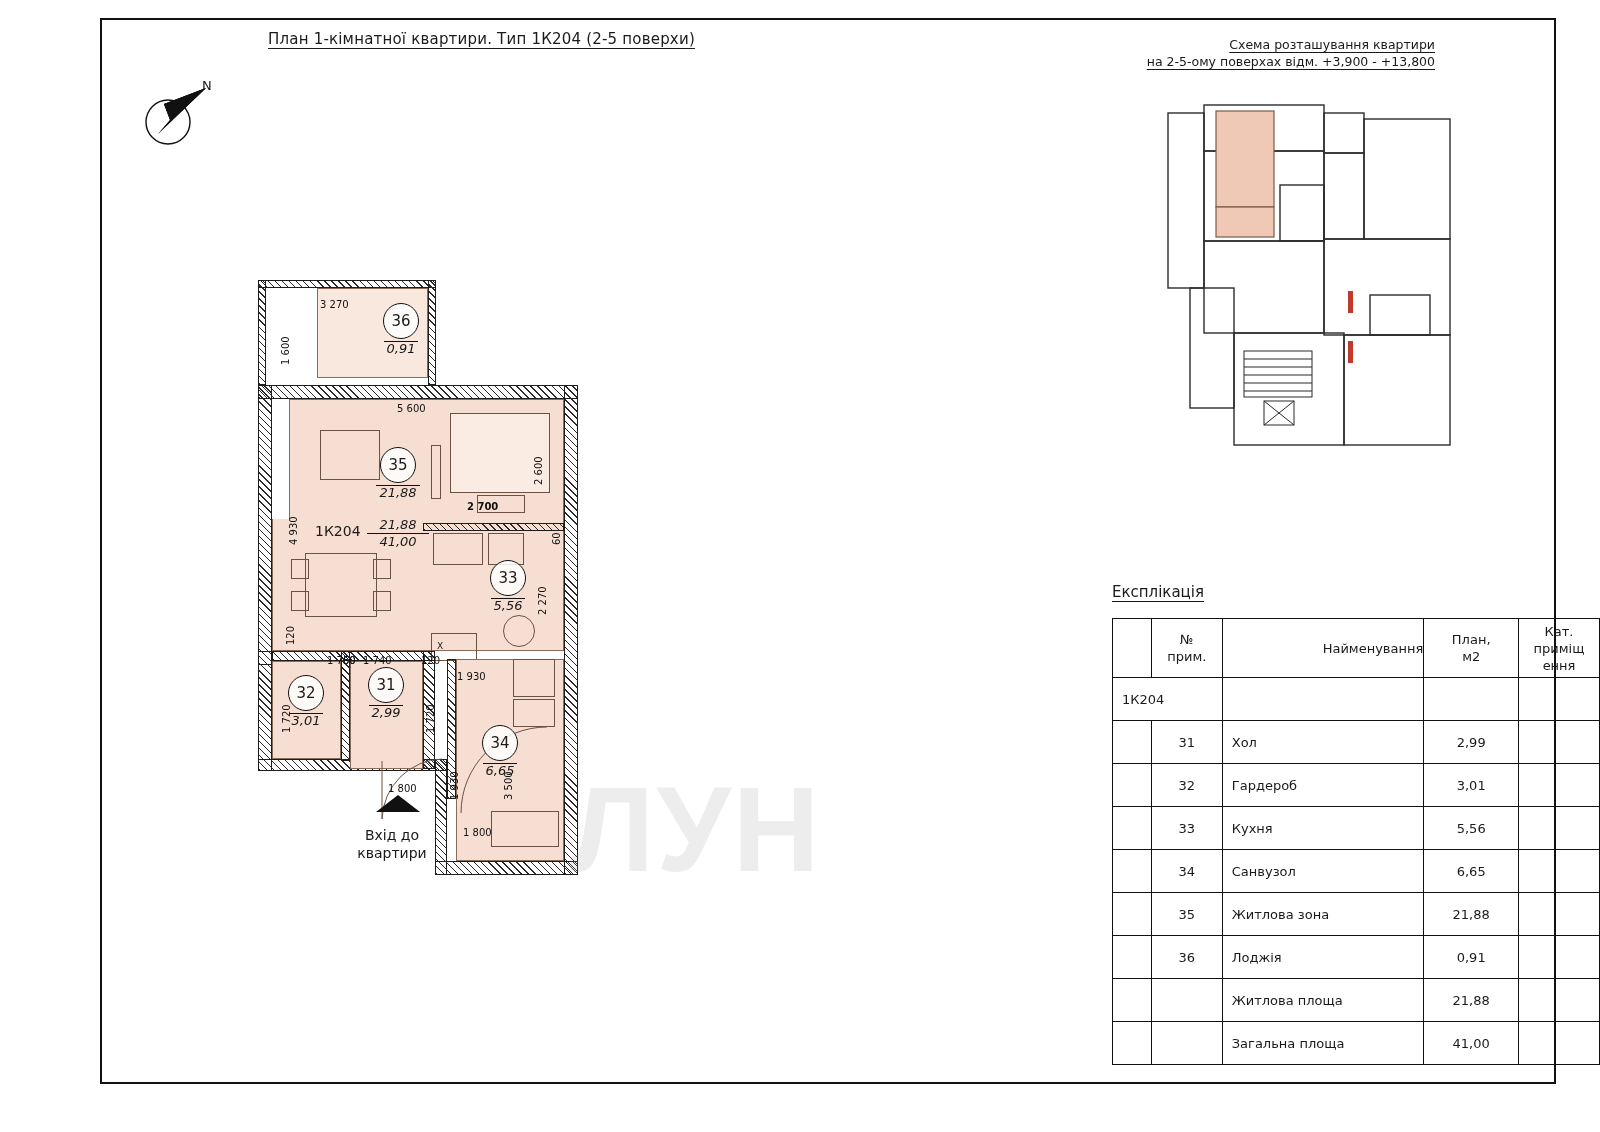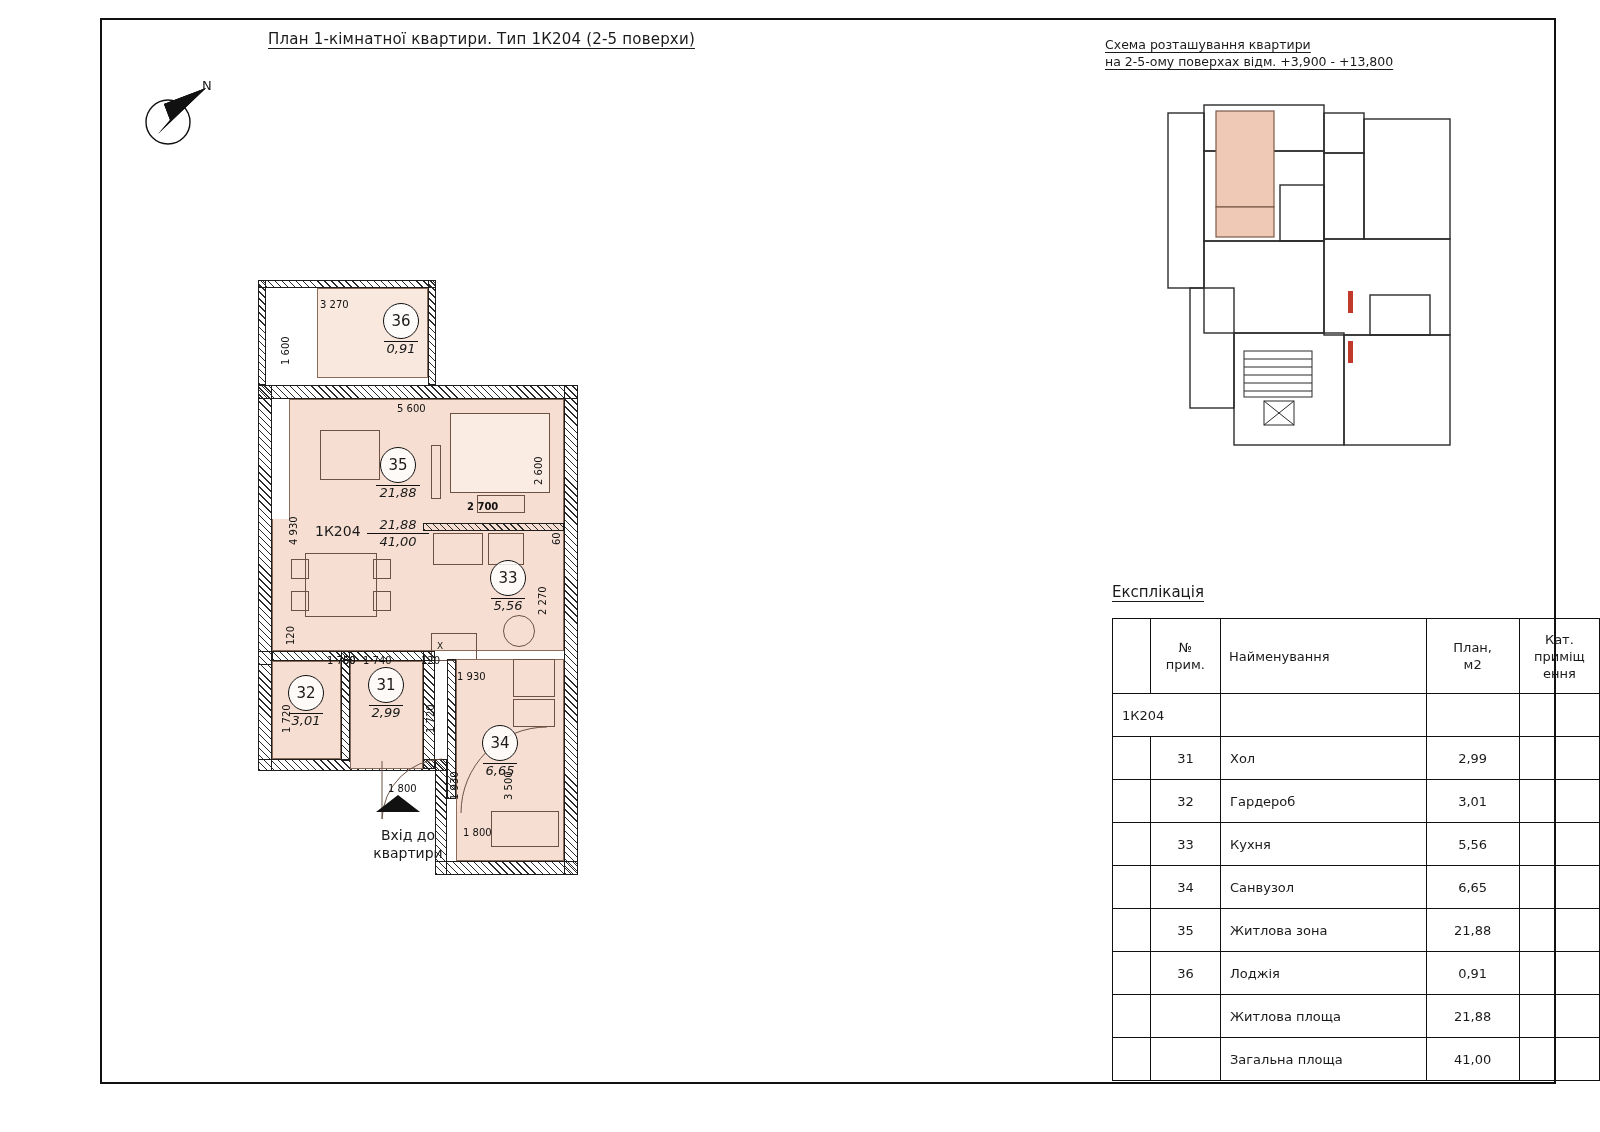--- a/index.html
+++ b/index.html
@@ -2,21 +2,21 @@
 <html><head>
 <meta charset="utf-8">
 <style>
   html,body{margin:0;padding:0;background:#ffffff;}
   body{width:1600px;height:1132px;position:relative;font-family:"DejaVu Sans",sans-serif;color:#1a1a1a;overflow:hidden;}
 
   .sheet{position:absolute;left:100px;top:18px;width:1456px;height:1066px;border:2px solid #111;box-sizing:border-box;}
 
   
   .plan-title{position:absolute;left:268px;top:30px;font-size:15px;letter-spacing:.2px;text-decoration:underline;text-underline-offset:4px;white-space:nowrap;}
-  .scheme-title{position:absolute;left:1105px;top:36px;width:330px;font-size:12.5px;line-height:17px;text-align:left;text-decoration:underline;text-underline-offset:3px;}
+  .scheme-title{position:absolute;left:1105px;top:36px;width:330px;font-size:12.5px;line-height:17px;text-align:right;text-decoration:underline;text-underline-offset:3px;}
 
   
   .north{position:absolute;left:140px;top:80px;width:90px;height:80px;}
   .north .lbl{position:absolute;left:62px;top:-2px;font-size:13px;}
 
   
   .plan{position:absolute;left:245px;top:255px;width:360px;height:620px;}
   .wall{position:absolute;background:
      repeating-linear-gradient(45deg,#2b2b2b 0 1px,transparent 1px 5px);
      border:1.3px solid #1d1d1d;box-sizing:border-box;}
@@ -24,21 +24,21 @@
   .room.pale{background:#f9e8dd;}
   .room.plain{background:#ffffff;}
 
   .tag{position:absolute;text-align:center;font-size:12px;line-height:13px;}
   .tag .circ{width:34px;height:34px;border:1.6px solid #111;border-radius:50%;display:flex;align-items:center;justify-content:center;font-size:15px;background:rgba(255,255,255,.85);margin:0 auto;}
   .tag .area{font-style:italic;font-size:13px;border-top:1.3px solid #111;display:inline-block;padding:0 3px;margin-top:2px;}
 
   .dim{position:absolute;font-size:10px;color:#111;white-space:nowrap;}
   .dim.vert{transform:rotate(-90deg);transform-origin:left top;}
 
-  .entry-label{position:absolute;left:348px;top:826px;width:120px;text-align:center;font-size:14px;line-height:18px;}
+  .entry-label{position:absolute;left:332px;top:826px;width:120px;text-align:center;font-size:14px;line-height:18px;}
   .entry-arrow{position:absolute;left:376px;top:795px;width:0;height:0;border-left:22px solid transparent;border-right:22px solid transparent;border-bottom:17px solid #111;}
 
   .aptcode{position:absolute;left:316px;top:524px;font-size:14px;}
   .aptareas{position:absolute;left:368px;top:518px;font-size:13px;line-height:16px;text-align:center;font-style:italic;}
   .aptareas .b{border-bottom:1.3px solid #111;display:block;}
 
   .watermark{position:absolute;left:325px;top:505px;font-size:120px;font-weight:bold;color:rgba(150,150,150,.17);letter-spacing:2px;font-family:"Liberation Sans",sans-serif;pointer-events:none;}
 
   
   .keyplan{position:absolute;left:1160px;top:95px;width:300px;height:360px;}
@@ -113,20 +113,21 @@
   <div style="position:absolute;left:46px;top:336px;width:16px;height:18px;border:1px solid #6d5244;"></div>
   <div style="position:absolute;left:128px;top:304px;width:16px;height:18px;border:1px solid #6d5244;"></div>
   <div style="position:absolute;left:128px;top:336px;width:16px;height:18px;border:1px solid #6d5244;"></div>
 
   <div style="position:absolute;left:188px;top:278px;width:48px;height:30px;border:1px solid #6d5244;"></div>
   <div style="position:absolute;left:243px;top:278px;width:34px;height:30px;border:1px solid #6d5244;"></div>
   <div style="position:absolute;left:186px;top:378px;width:44px;height:26px;border:1px solid #6d5244;"></div>
   <div style="position:absolute;left:192px;top:386px;font-size:9px;">X</div>
   <div style="position:absolute;left:258px;top:360px;width:30px;height:30px;border:1px solid #6d5244;border-radius:50%;"></div>
 
+  <div class="watermark">ЛУН</div>
 
   <div class="tag" style="left:118px;top:192px;width:70px;">
     <div class="circ">35</div>
     <div><span class="area">21,88</span></div>
   </div>
 
   <div class="aptcode" style="left:70px;top:268px;">1К204</div>
   <div class="aptareas" style="left:122px;top:262px;width:62px;">
     <span class="b">21,88</span>
     <span>41,00</span>
@@ -237,21 +238,21 @@
 <div class="exp-title">Експлікація</div>
 
 <table class="exp">
   <thead>
     <tr>
       <th class="c-idx"></th>
       <th class="c-no">
         <span>№</span><br>
         <span>прим.</span>
       </th>
-      <th class="c-name" style="text-align:left;padding:8px !important;">Найменування</th>
+      <th class="c-name" style="text-align:right;padding:0 !important;">Найменування</th>
       <th class="c-area">
         <span>План,</span><br>
         <span>м2</span>
       </th>
       <th class="c-kat">
         <span>Кат.</span><br>
         <span>приміщ</span><br>
         <span>ення</span>
       </th>
     </tr>

